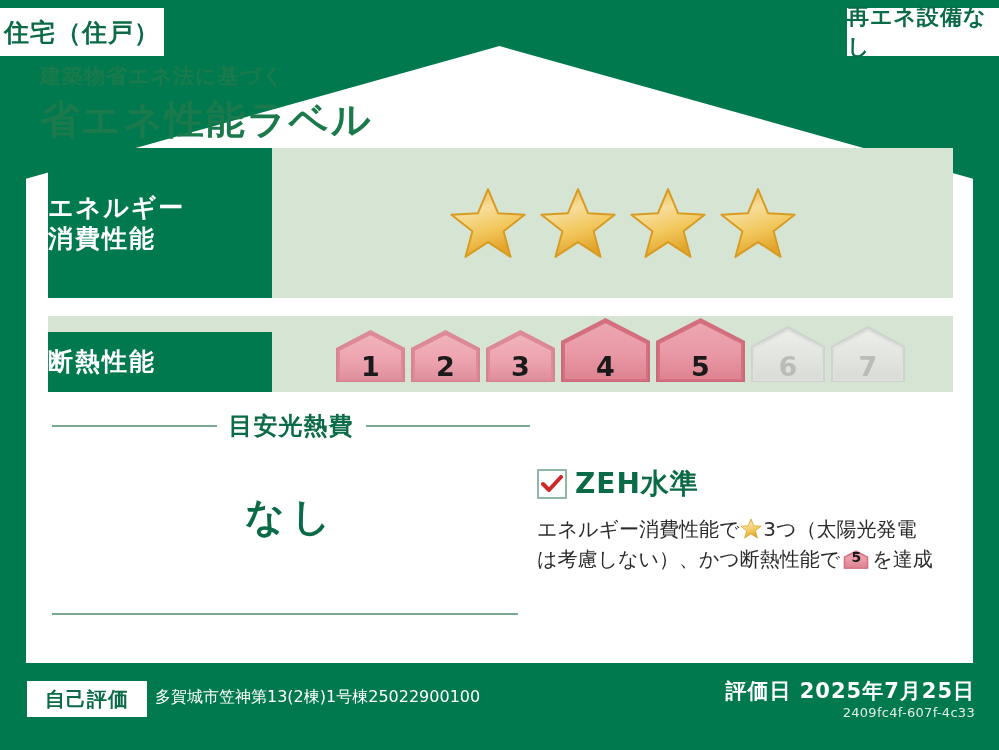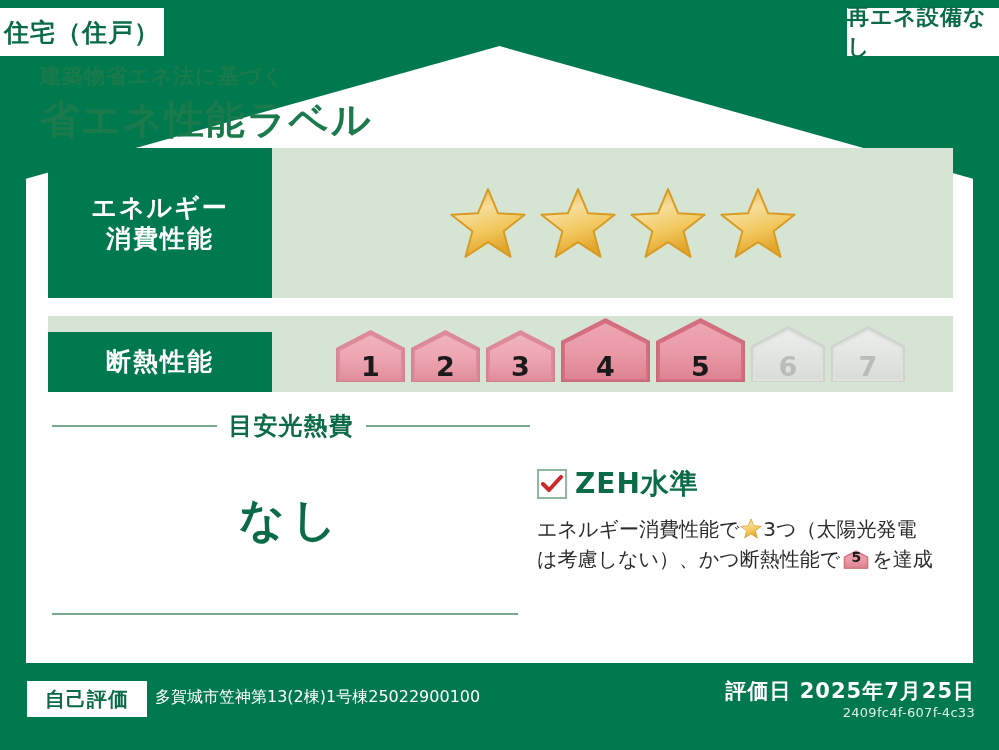--- a/index.html
+++ b/index.html
@@ -50,21 +50,21 @@
     background: #d6e4d4;
   }
   #row-energy     { top: 148px; height: 150px; }
   #row-insulation { top: 316px; height: 76px; }
 
   .row-label {
     width: 224px; flex: 0 0 224px;
     background: #00794f;
     color: #ffffff;
     display: flex; flex-direction: column;
-    align-items: center; justify-content: center;
+    justify-content: center;
     font-size: 25px; font-weight: bold; line-height: 1.25;
     letter-spacing: 2px;
   }
   #row-insulation .row-label { font-size: 25px; margin-top: 16px; }
   .row-body { flex: 1; display: flex; align-items: center; }
 
   
   #stars-wrap { width: 100%; display: flex; justify-content: center; gap: 12px; padding-left: 20px; }
   .star-icon { display: block; }
 
@@ -86,21 +86,21 @@
   #utility-section {
     position: absolute; left: 52px; top: 410px; width: 478px;
   }
   #utility-heading-row {
     display: flex; align-items: center; gap: 12px;
     color: #0a6b46; font-size: 24px; font-weight: bold; letter-spacing: 1px;
   }
   #utility-heading-row .rule { flex: 1; height: 2px; background: #7aa891; }
   #utility-value {
     margin-top: 48px; text-align: center;
-    color: #0a6b46; font-size: 45px; font-weight: bold; letter-spacing: 6px;
+    color: #0a6b46; font-size: 39px; font-weight: bold; letter-spacing: 6px;
   }
   #utility-bottom-rule {
     position: absolute; left: 0; top: 203px; width: 466px; height: 2px; background: #7aa891;
   }
 
   
   #zeh-section { position: absolute; left: 537px; top: 465px; width: 410px; }
   #zeh-head { display: flex; align-items: center; gap: 8px; }
   #zeh-checkbox {
     width: 30px; height: 30px; flex: 0 0 30px;

